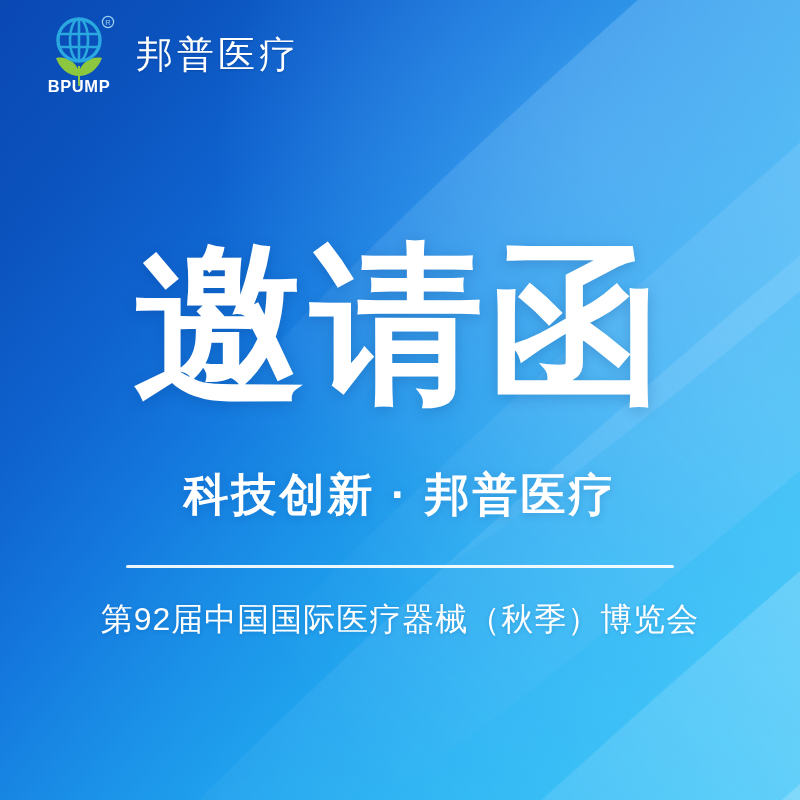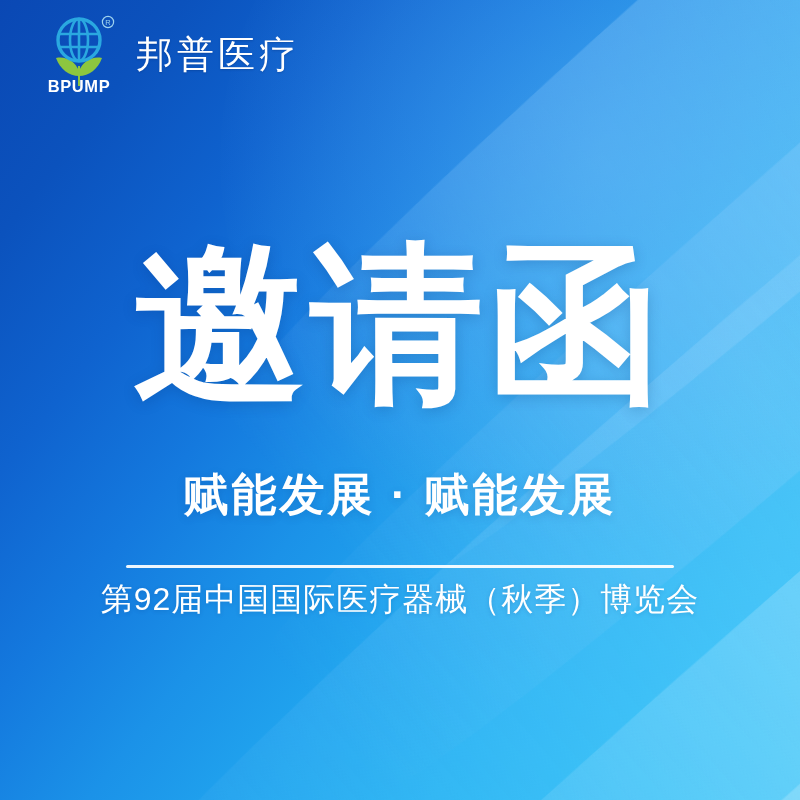--- a/index.html
+++ b/index.html
@@ -195,21 +195,21 @@
 
   .divider {
     margin-top: 48px;
     width: 548px;
     height: 3px;
     background: rgba(255,255,255,0.93);
     border-radius: 2px;
   }
 
   .event-name {
-    margin-top: 12px;
+    margin-top: 32px;
     color: #ffffff;
     font-size: 32px;
     font-weight: 400;
     letter-spacing: 1px;
     line-height: 1.2;
     white-space: nowrap;
     text-shadow: 0 1px 4px rgba(4,48,120,0.20);
   }
 </style>
 </head>
@@ -245,21 +245,21 @@
 
         <text x="37" y="78" text-anchor="middle" font-family="'Liberation Sans', sans-serif" font-size="16.5" font-weight="700" letter-spacing="0.6" fill="#ffffff">BPUMP</text>
       </svg>
     </div>
     <div class="brand-name">邦普医疗</div>
   </div>
 
   <div class="content">
     <div class="main-title">邀请函</div>
 
-    <div class="sub-slogan">赋能发展 · 赋能发展</div>
+    <div class="sub-slogan">科技创新 · 邦普医疗</div>
 
 
     <div class="divider"></div>
 
     <div class="event-name">第92届中国国际医疗器械（秋季）博览会</div>
   </div>
 
 </div>
 
 </body></html>

